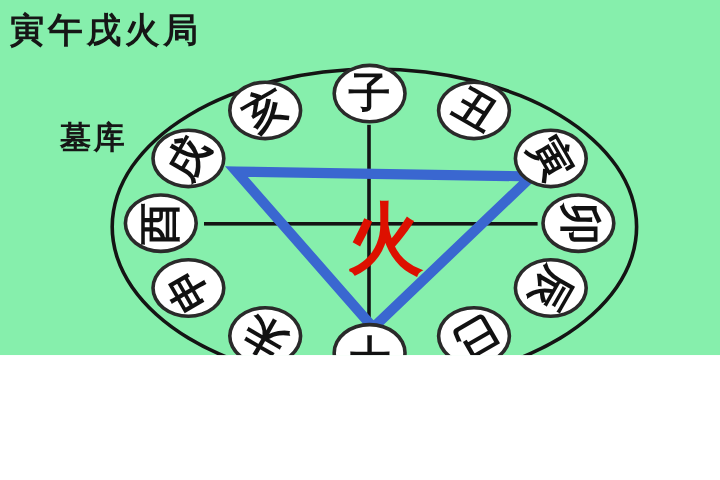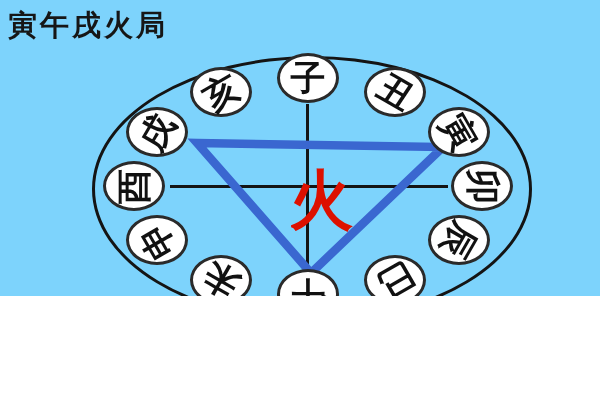--- a/index.html
+++ b/index.html
@@ -3,21 +3,21 @@
 <meta charset="utf-8">
 <style>
   * { margin: 0; padding: 0; box-sizing: border-box; }
   html, body { background: #ffffff; }
   body { font-family: "DejaVu Sans", sans-serif; }
 
   .canvas {
     position: relative;
     width: 600px;
     height: 296px;
-    background: #7dd3fc;
+    background: #86efac;
     overflow: hidden;
     color: #161616;
   }
 
   .title {
     position: absolute;
     left: 8px; top: 6px;
     font-size: 29px;
     font-weight: 900;
     letter-spacing: 3px;
@@ -157,15 +157,16 @@
         <span style="transform: rotate(270deg);">酉</span>
       </div>
       <div class="branch" style="left: 126.312px; top: 107px;">
         <span style="transform: rotate(300deg);">戌</span>
       </div>
       <div class="branch" style="left: 190px; top: 67.4693px;">
         <span style="transform: rotate(330deg);">亥</span>
       </div>
     </div>
 
+  <div class="stage-label top-left">墓库</div>
 
 
 </div>
 
 </body></html>

